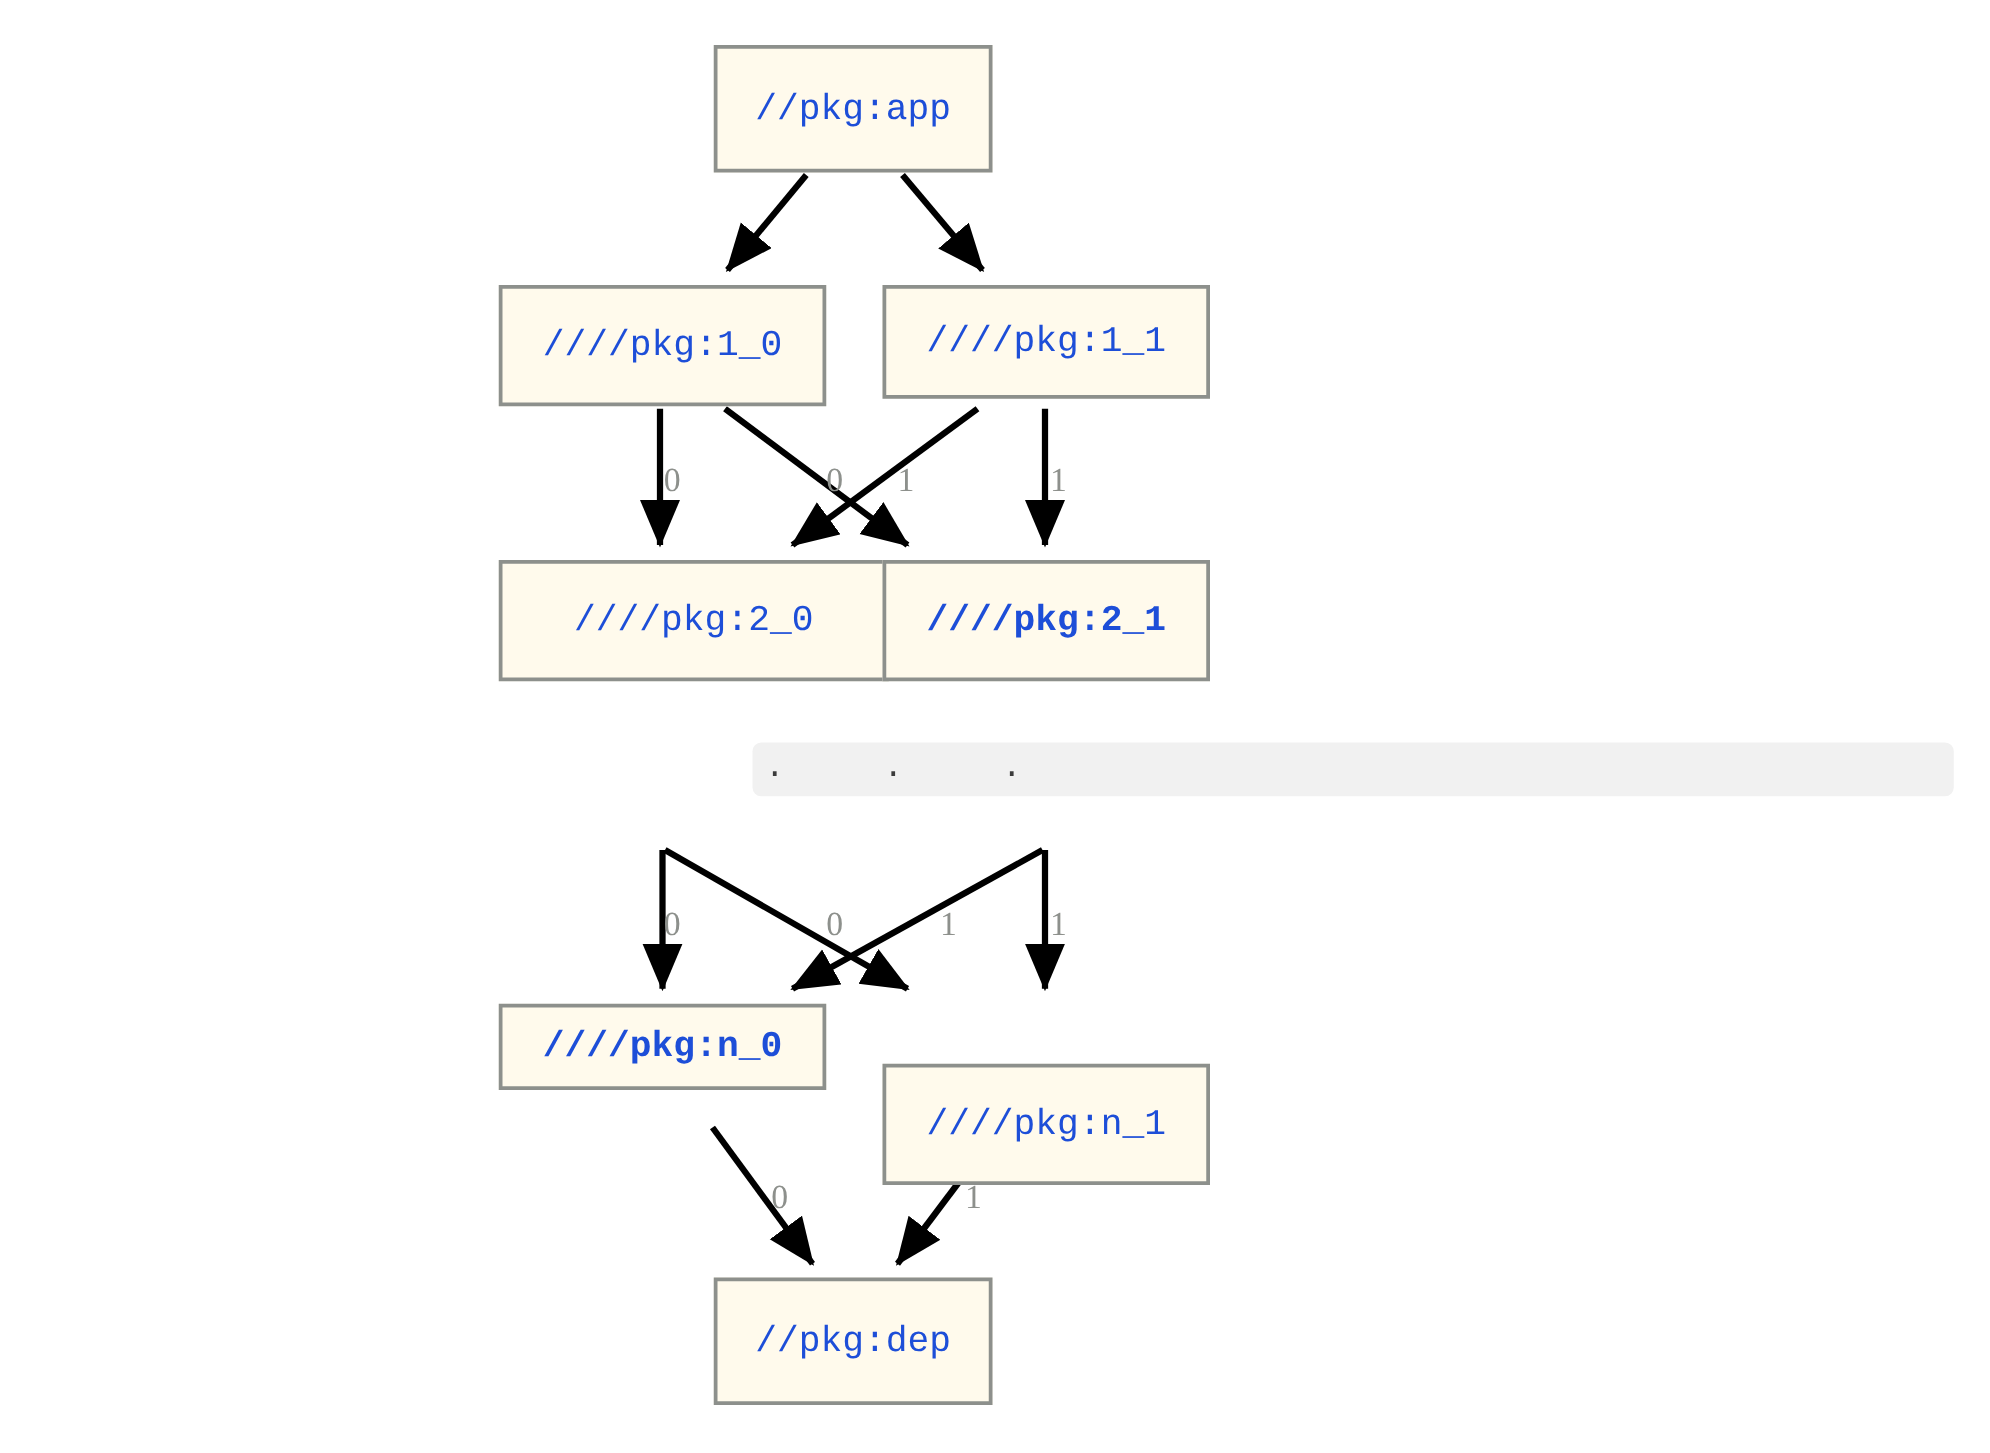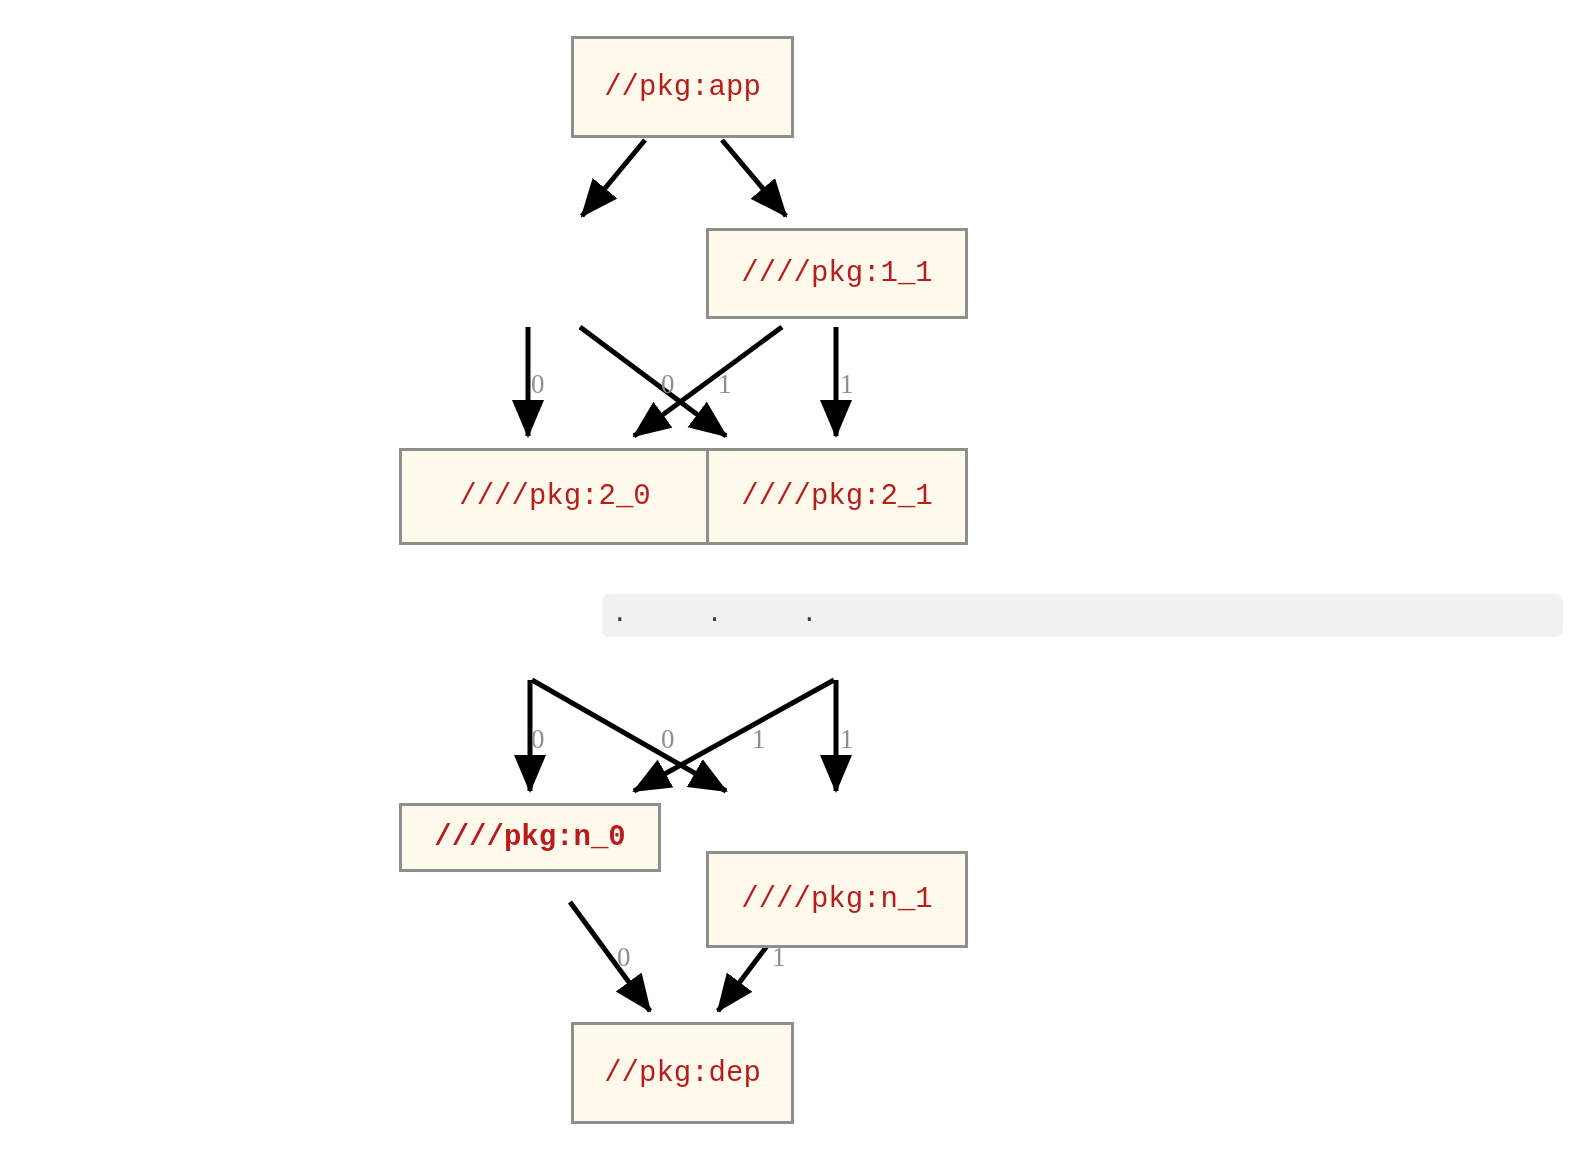--- a/index.html
+++ b/index.html
@@ -30,21 +30,21 @@
     box-sizing: border-box;
     background: #fffaec;
     border: 3px solid #8d908c;
     display: flex;
     align-items: center;
     justify-content: center;
   }
   .node-label {
     font-family: "Liberation Mono", "DejaVu Sans Mono", monospace;
     font-size: 29px;
-    color: #b91c1c;
+    color: #1d4ed8;
     letter-spacing: 0px;
     white-space: pre;
   }
   .ellipsis-band {
     position: absolute;
     background: #f1f1f1;
     border-radius: 7px;
     display: flex;
     align-items: flex-end;
     box-sizing: border-box;
@@ -108,30 +108,33 @@
 
     <line class="edge-line" x1="570" y1="902" x2="650" y2="1011" marker-end="url(#arrowhead)"></line>
 
     <line class="edge-line" x1="800" y1="902" x2="718" y2="1011" marker-end="url(#arrowhead)"></line>
   </svg>
 
   <div class="node-box" style="left:571px; top:36px; width:223px; height:102px;">
     <span class="node-label">//pkg:app</span>
   </div>
 
+  <div class="node-box" style="left:399px; top:228px; width:262px; height:97px;">
+    <span class="node-label">////pkg:1_0</span>
+  </div>
 
   <div class="node-box" style="left:706px; top:228px; width:262px; height:91px;">
     <span class="node-label">////pkg:1_1</span>
   </div>
 
   <div class="node-box" style="left:399px; top:448px; width:312px; height:97px;">
     <span class="node-label">////pkg:2_0</span>
   </div>
 
-  <div class="node-box" style="left:706px; top:448px; width:262px; height:97px;">
+  <div class="node-box" style="left:706px; top:448px; width:262px; height:97px;font-weight:bold;">
     <span class="node-label">////pkg:2_1</span>
   </div>
 
   <div class="node-box" style="left:399px; top:803px; width:262px; height:69px;font-weight:bold;">
     <span class="node-label">////pkg:n_0</span>
   </div>
 
   <div class="node-box" style="left:706px; top:803px; width:262px; height:97px;margin-top:48px;">
     <span class="node-label">////pkg:n_1</span>
   </div>

